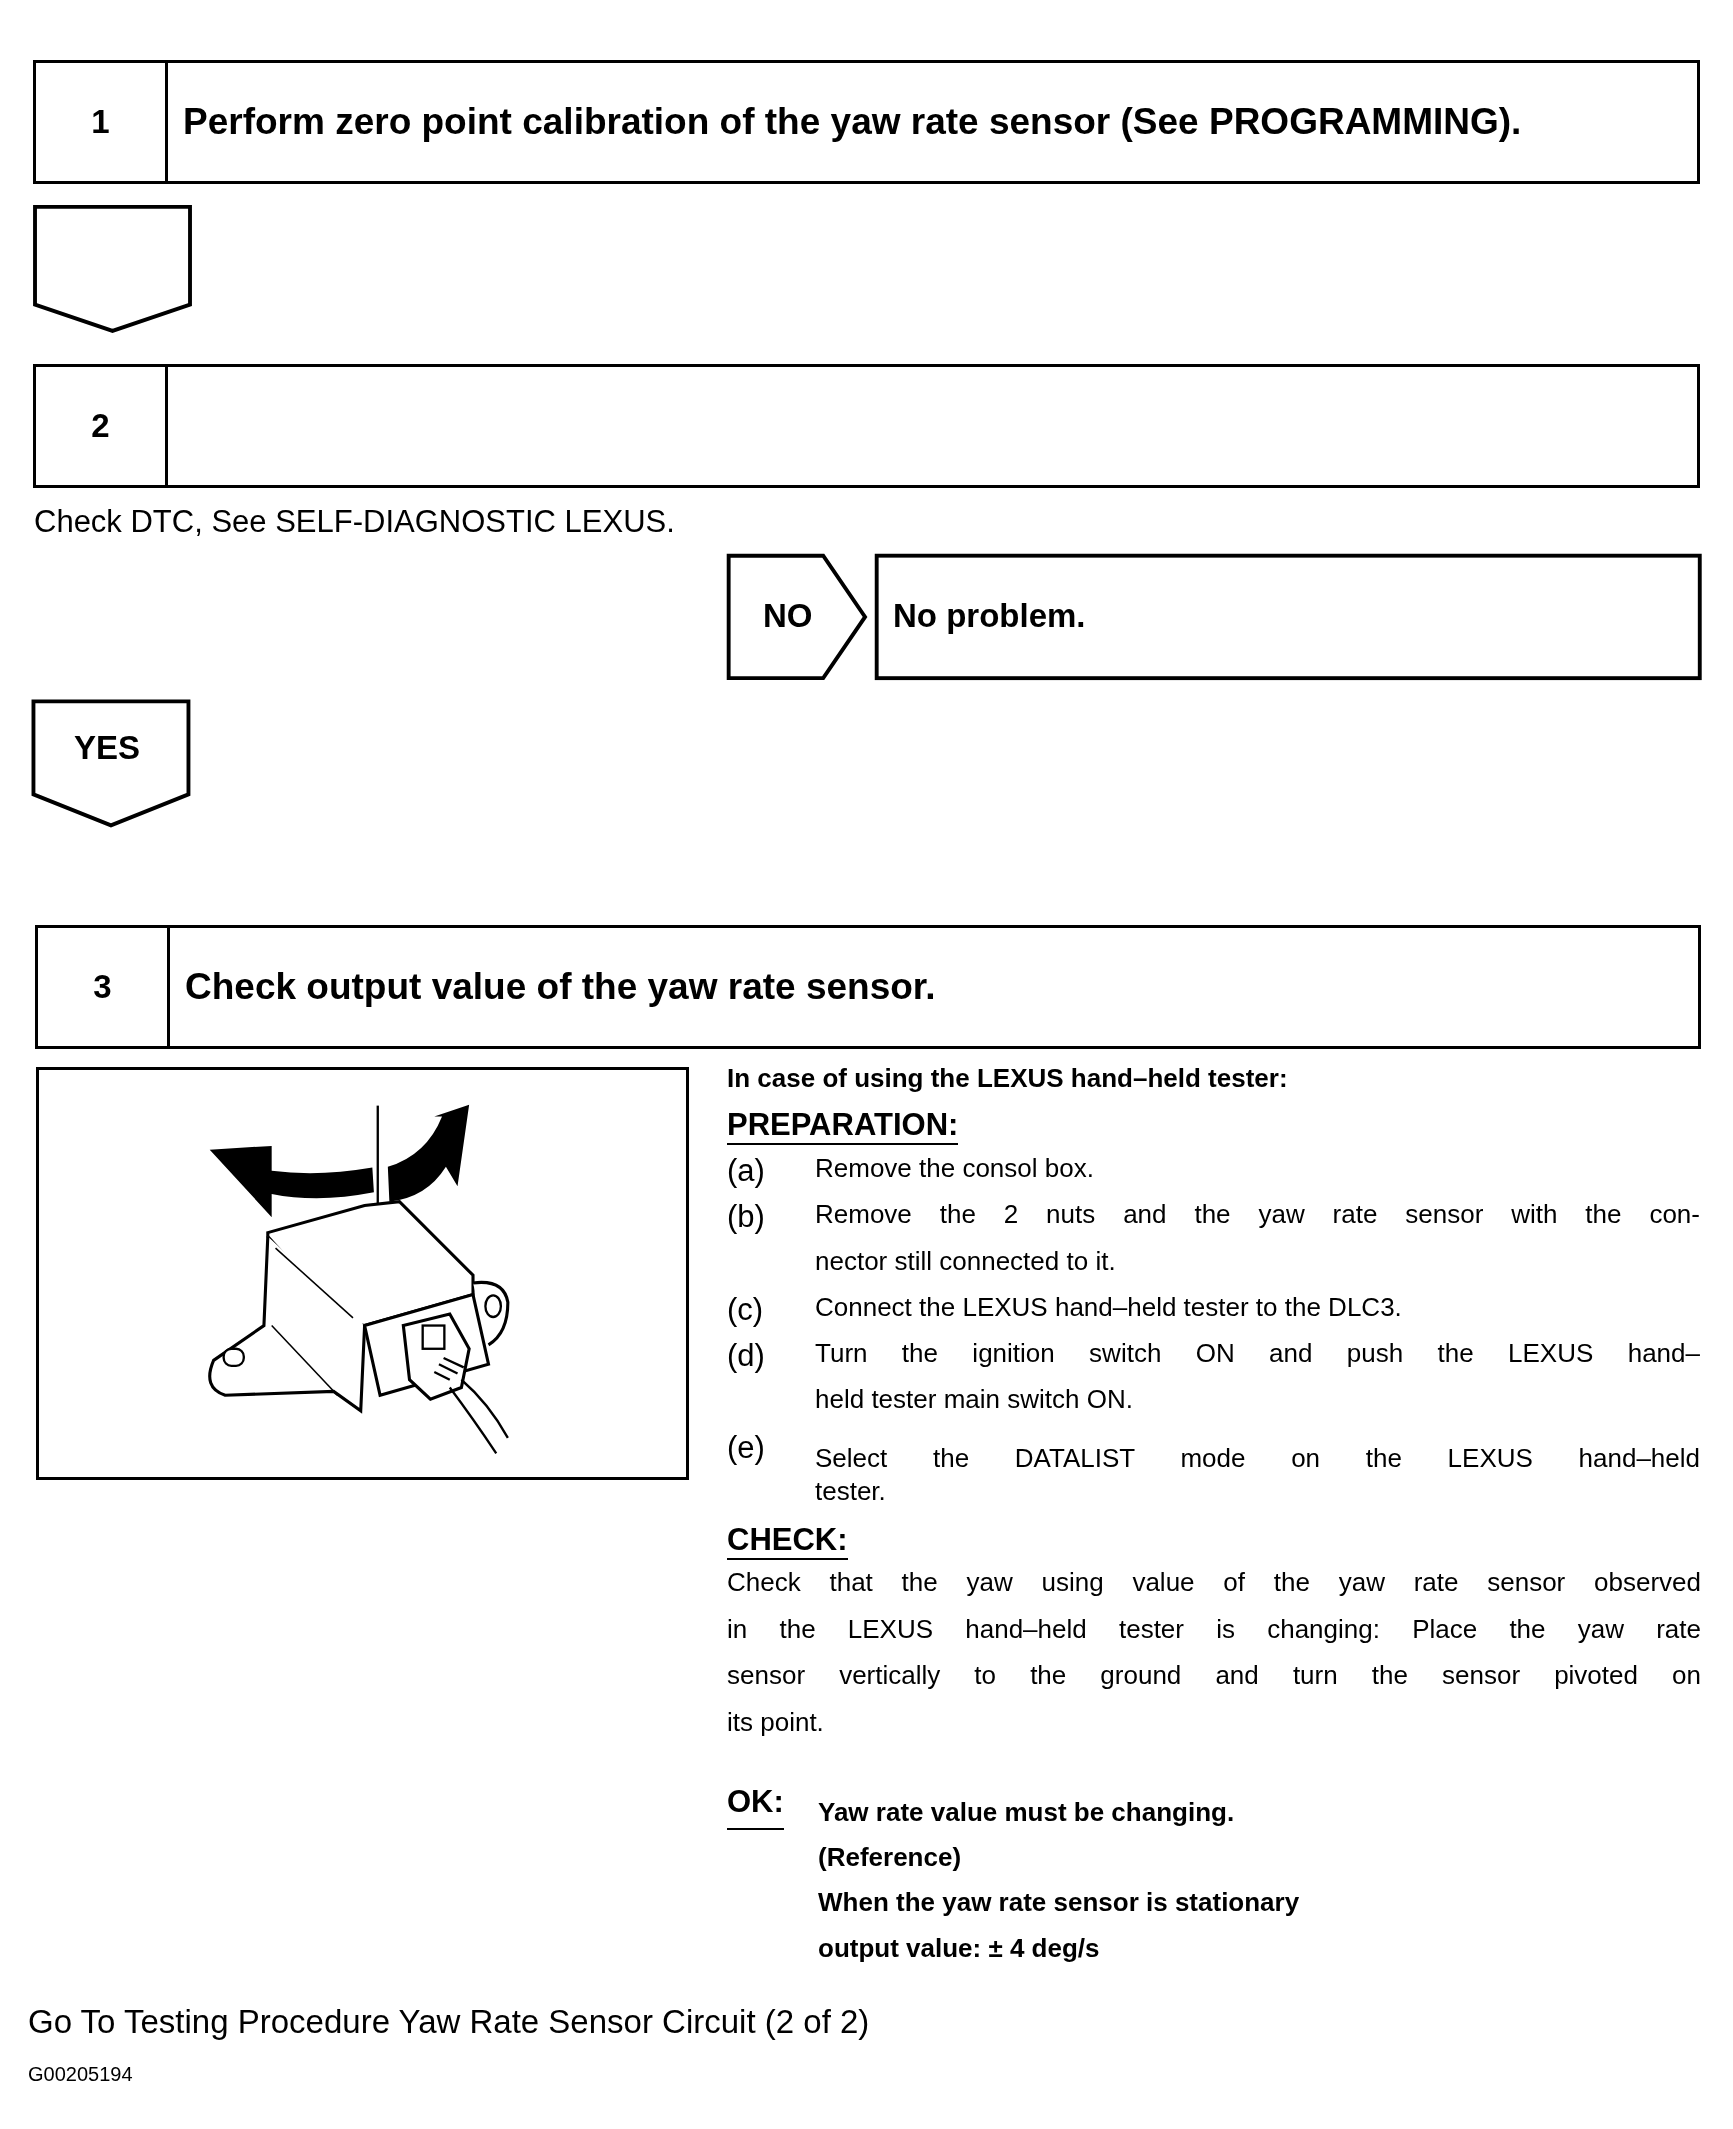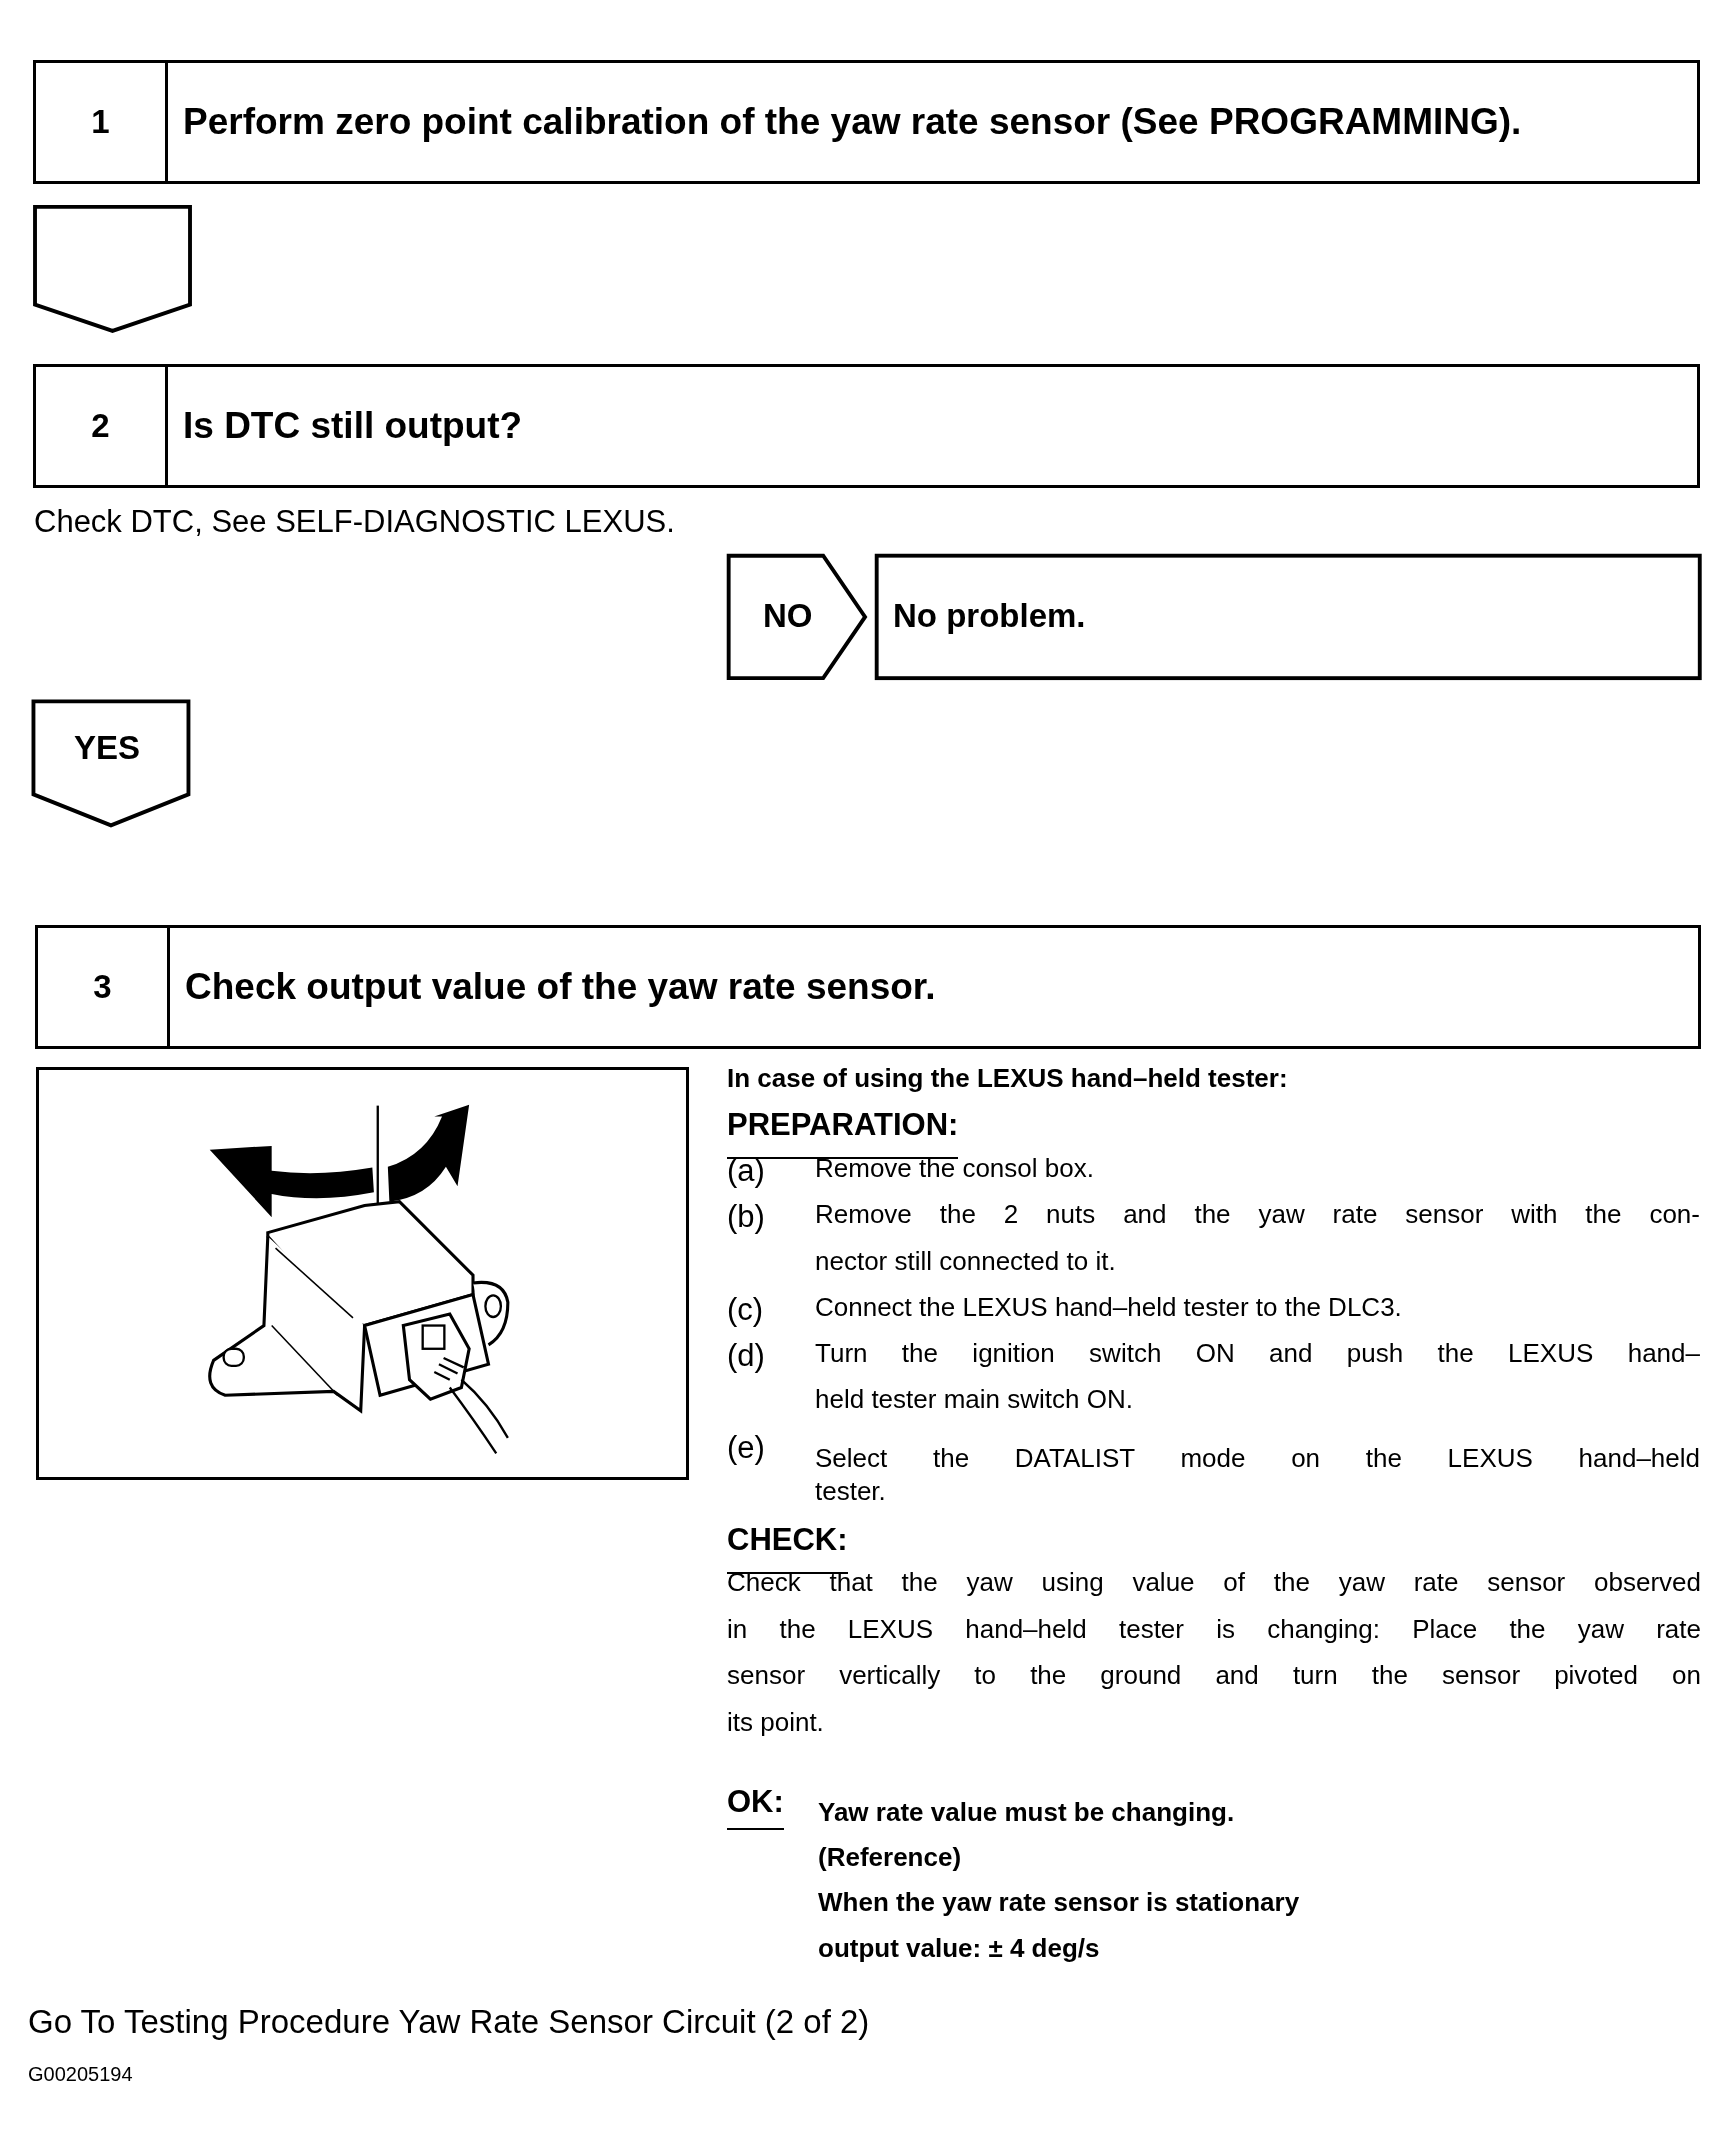--- a/index.html
+++ b/index.html
@@ -6,42 +6,41 @@
   body { width:1734px; height:2129px; position:relative; overflow:hidden; color:#000;
          font-family:"Liberation Sans", sans-serif; }
   .abs { position:absolute; }
   .step-box { position:absolute; left:33px; width:1667px; height:124px; border:3.9px solid #000; box-sizing:border-box; }
   .step-num { position:absolute; left:0; top:0; width:132px; height:100%; border-right:3.1px solid #000; box-sizing:border-box;
               display:flex; align-items:center; justify-content:center; font-weight:bold; font-size:33px; }
   .step-title { position:absolute; left:147px; top:0; height:100%; display:flex; align-items:center;
                 font-weight:bold; font-size:37px; white-space:nowrap; }
   .plain { font-size:31px; white-space:nowrap; }
   .bold { font-weight:bold; }
-  .label-u { font-weight:bold; font-size:31px; border-bottom:2.3px solid #000; padding-bottom:14px; display:inline-block; }
+  .label-u { font-weight:bold; font-size:31px; border-bottom:2.3px solid #000; padding-bottom:0; display:inline-block; }
   .line { position:absolute; font-size:26px; white-space:nowrap; }
   .item-letter { position:absolute; font-size:31px; }
   .justify { text-align:justify; text-align-last:justify; }
   svg { position:absolute; overflow:visible; }
   a.goto { color:#000; text-decoration:none; }
 </style>
 </head>
 <body>
 
 <div class="step-box" style="top:60px;">
   <div class="step-num">1</div>
   <div class="step-title">Perform zero point calibration of the yaw rate sensor (See PROGRAMMING).</div>
 </div>
 
 <svg style="left:0;top:0;" width="1734" height="2129" viewBox="0 0 2237 2747">
   <polygon points="45,267 245,267 245,393 145,427 45,393" fill="none" stroke="#000" stroke-width="5" stroke-linejoin="miter"></polygon>
 </svg>
 
 <div class="step-box" style="top:364px;">
   <div class="step-num">2</div>
-  <div class="step-title">Is DTC still output?</div>
 </div>
 
 <div class="abs plain" style="left:34px;top:504px;">Check DTC, See SELF-DIAGNOSTIC LEXUS.</div>
 
 <svg style="left:0;top:0;" width="1734" height="2129" viewBox="0 0 2237 2747">
   <polygon points="940,717 1062,717 1116,796 1062,875 940,875" fill="none" stroke="#000" stroke-width="5" stroke-linejoin="miter"></polygon>
   <rect x="1131" y="717" width="1062" height="158" fill="none" stroke="#000" stroke-width="5"></rect>
 </svg>
 <div class="abs bold" style="left:763px;top:597px;font-size:33px;">NO</div>
 <div class="abs bold" style="left:893px;top:597px;font-size:33px;">No problem.</div>

